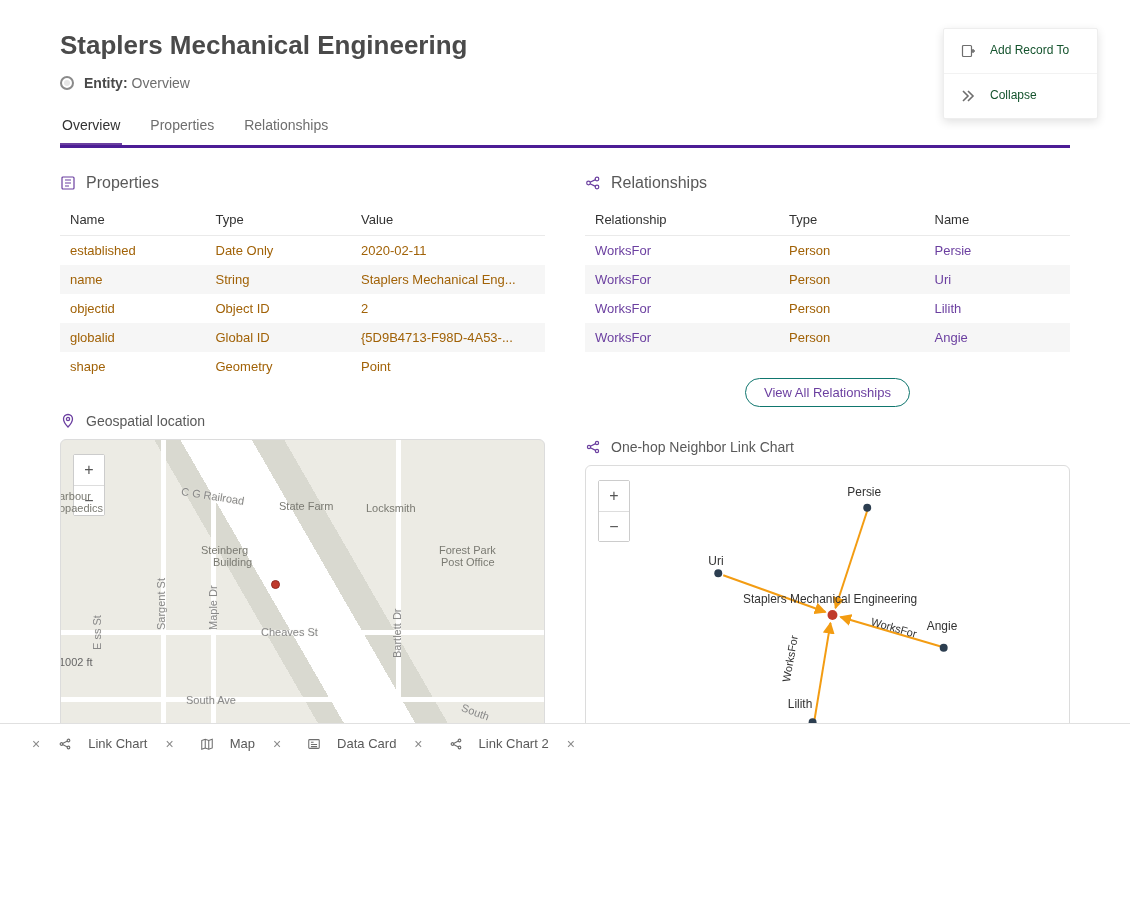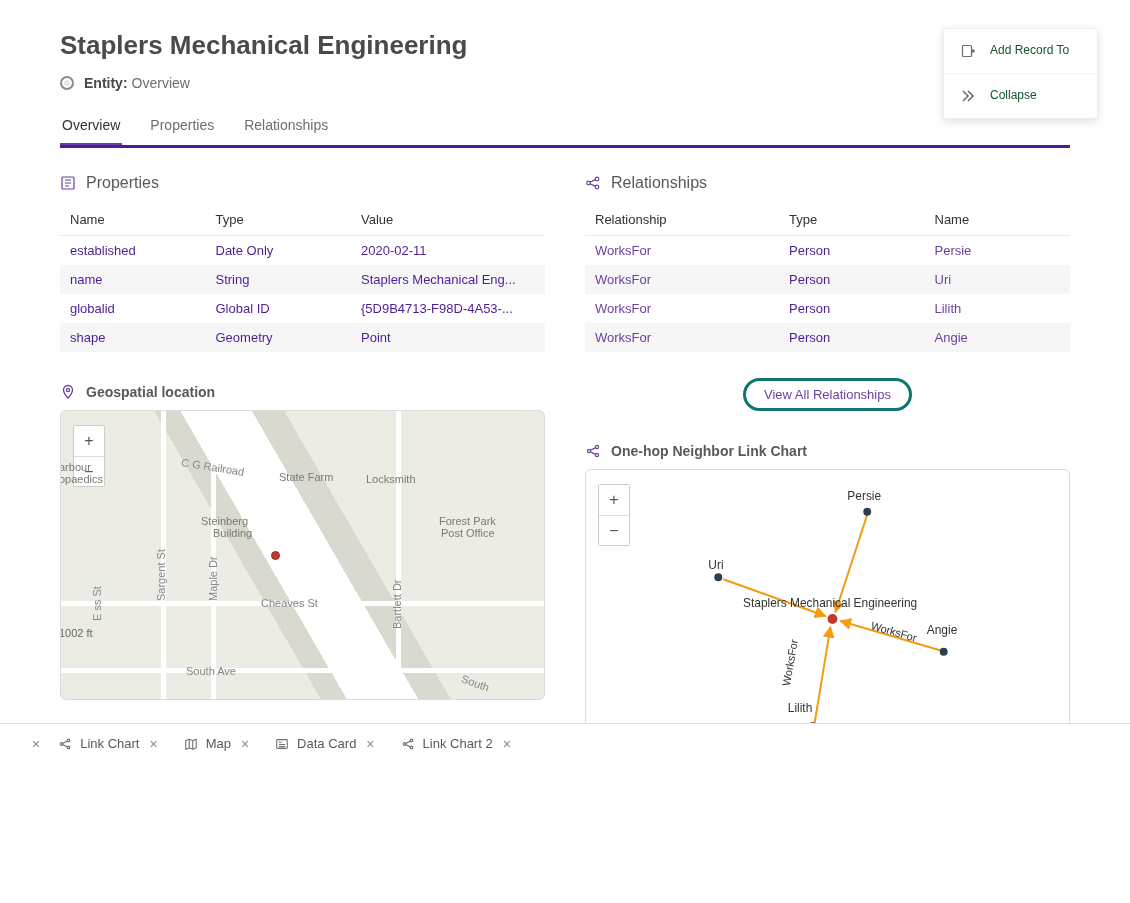--- a/index.html
+++ b/index.html
@@ -24,27 +24,27 @@
 
   .cols { display:flex; gap:40px; }
   .col { flex:1; min-width:0; }
 
   .section-header { display:flex; align-items:center; gap:10px; font-size:16px; color:#595959; margin-bottom:12px; }
   .section-header .ic { width:16px; height:16px; color:#6b3fa0; }
   .section-header.rel .ic { color:#6b3fa0; }
 
   table.data { width:100%; border-collapse:collapse; font-size:13px; table-layout:fixed; }
   table.data th { text-align:left; font-weight:400; color:#323232; padding:8px 10px; border-bottom:1px solid #eaeaea; }
-  table.data td { padding:7px 10px; color:#4c1d95; white-space:nowrap; overflow:hidden; text-overflow:ellipsis; }
+  table.data td { padding:7px 10px; color:#a16207; white-space:nowrap; overflow:hidden; text-overflow:ellipsis; }
   table.data tr.row:nth-child(even) td { background:#f6f6f6; }
   table.data .link { color:#6b3fa0; cursor:pointer; }
 
-  .pill-btn { display:block; margin:26px auto 0 auto; border:3px solid #0f766e; color:#6b3fa0; background:#fff; border-radius:18px; padding:6px 18px; font-size:13px; cursor:pointer;text-align:right; }
-
-  .sub-header { display:flex; align-items:center; gap:10px; font-size:14px; color:#595959; margin:32px 0 10px 0;font-weight:bold; }
+  .pill-btn { display:block; margin:26px auto 0 auto; border:1px solid #0f766e; color:#6b3fa0; background:#fff; border-radius:18px; padding:6px 18px; font-size:13px; cursor:pointer;text-align:right; }
+
+  .sub-header { display:flex; align-items:center; gap:10px; font-size:14px; color:#595959; margin:32px 0 10px 0; }
   .sub-header .ic { width:16px; height:16px; }
   .pin { color:#6b3fa0; }
   .graph-ic { color:#6b3fa0; }
 
   .panel { border:1px solid #dcdcdc; border-radius:6px; height:290px; position:relative; overflow:hidden; background:#fafafa; }
 
   
   .map { background:
       linear-gradient(60deg, rgba(0,0,0,0) 0 44%, #ffffff 44% 55%, rgba(0,0,0,0) 55% 100%),
       linear-gradient(60deg, rgba(0,0,0,0) 0 40%, #d9d9d0 40% 60%, rgba(0,0,0,0) 60% 100%),
@@ -59,21 +59,21 @@
   .zoom-ctrl { position:absolute; left:12px; top:14px; width:32px; background:#fff; border:1px solid #ccc; border-radius:2px; }
   .zoom-ctrl button { width:100%; height:30px; border:none; background:#fff; font-size:16px; line-height:1; color:#555; cursor:pointer; }
   .zoom-ctrl button + button { border-top:1px solid #ddd; }
 
   
   .chart { background:#fff; }
   .chart svg { width:100%; height:100%; }
 
   
   .tab-strip { position:absolute; left:0; right:0; bottom:0; height:40px; border-top:1px solid #e0e0e0; display:flex; align-items:center; padding:0 10px 0 30px; gap:10px; background:#fff; }
-  .strip-tab { display:flex; align-items:center; gap:8px; font-size:13px; color:#595959; padding:0 8px; height:100%; }
+  .strip-tab { display:flex; align-items:center; gap:16px; font-size:13px; color:#595959; padding:0 8px; height:100%; }
   .strip-tab .ic { width:14px; height:14px; }
   .strip-close { font-size:14px; color:#8a8a8a; cursor:pointer; margin-left:2px; }
 
 </style>
 </head>
 <body>
 
 <div class="page">
   <div class="content">
     <h1 class="title">Staplers Mechanical Engineering</h1>
@@ -117,20 +117,25 @@
           <tbody>
             <tr class="row">
               <td>established</td>
               <td>Date Only</td>
               <td>2020-02-11</td>
             </tr>
             <tr class="row">
               <td>name</td>
               <td>String</td>
               <td>Staplers Mechanical Eng...</td>
+            </tr>
+            <tr class="row">
+              <td>objectid</td>
+              <td>Object ID</td>
+              <td>2</td>
             </tr>
             <tr class="row">
               <td>globalid</td>
               <td>Global ID</td>
               <td>{5D9B4713-F98D-4A53-...</td>
             </tr>
             <tr class="row">
               <td>shape</td>
               <td>Geometry</td>
               <td>Point</td>

